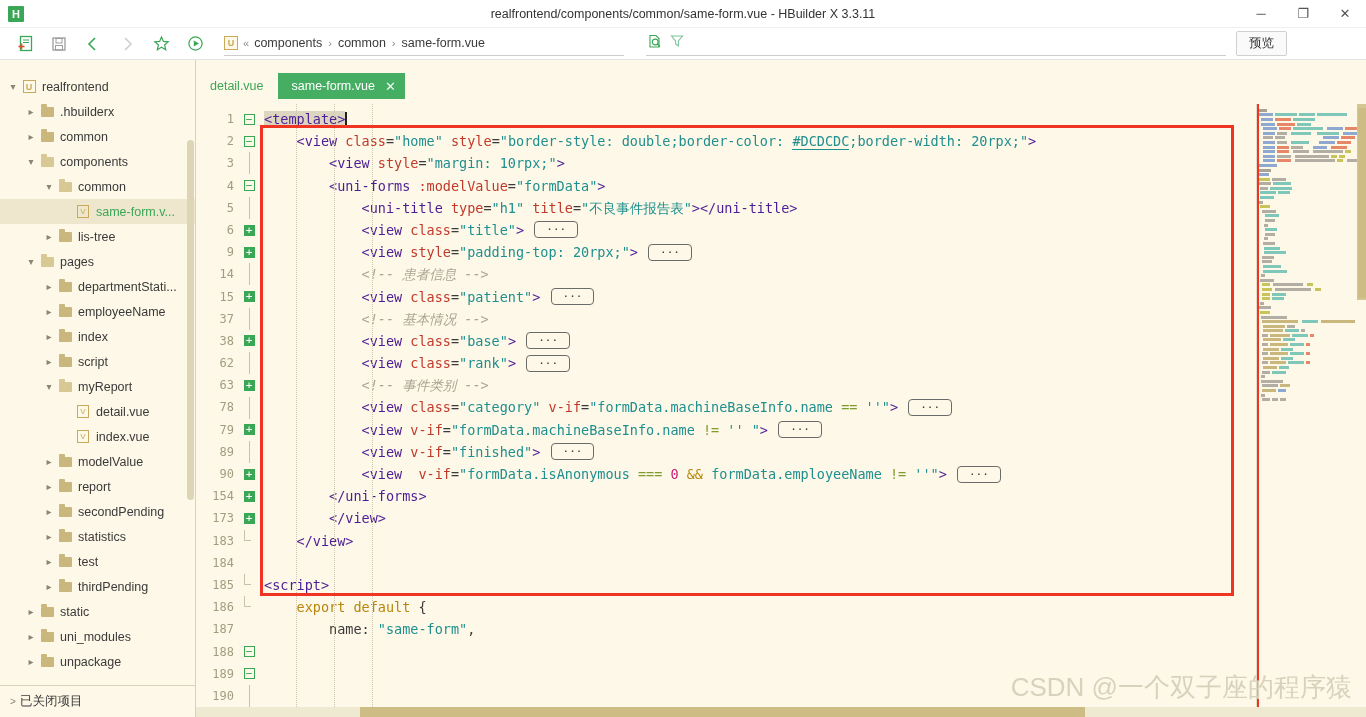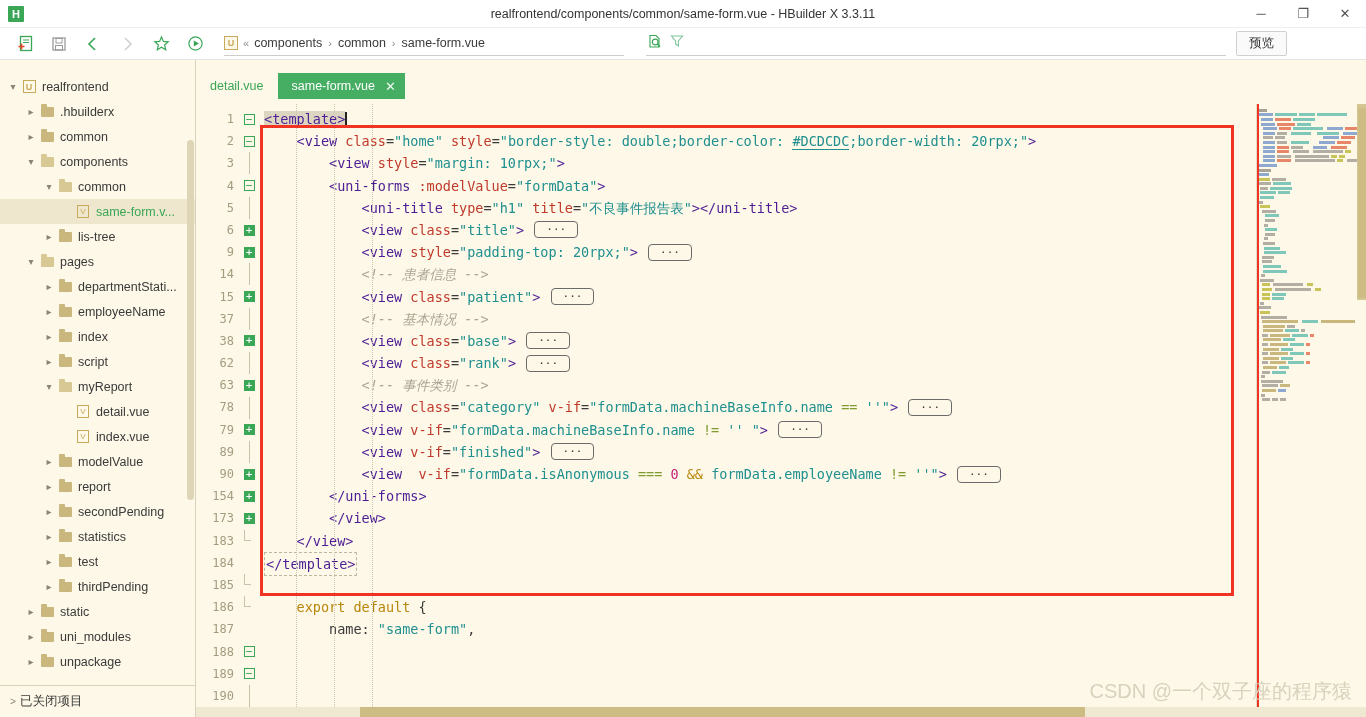--- a/index.html
+++ b/index.html
@@ -288,21 +288,21 @@
   .h-scroll {
     position: absolute; left: 0; bottom: 0; height: 10px;
     background: #cdbd84;
   }
   .h-scroll-track {
     position: absolute; left: 0; right: 0; bottom: 0; height: 10px;
     background: #f0e9d2;
   }
   .watermark {
     position: absolute; right: 14px; bottom: 12px;
-    font-size: 20px; color: #d8d2bd; white-space: nowrap;
+    font-size: 26px; color: #d8d2bd; white-space: nowrap;
     z-index: 25; pointer-events: none;
     font-family: "Liberation Sans", sans-serif;
   }
 </style>
 </head>
 <body>
 
 <div class="titlebar">
   <div class="app-logo">H</div>
   <div class="win-title">realfrontend/components/common/same-form.vue - HBuilder X 3.3.11</div>
@@ -696,22 +696,22 @@
           <div class="cline"><span class="tk-tag">            &lt;view </span><span class="tk-attr">class</span><span class="tk-plain">=</span><span class="tk-str">"base"</span><span class="tk-tag">&gt; </span><span class="fold-chip">···</span></div>
           <div class="cline"><span class="tk-tag">            &lt;view </span><span class="tk-attr">class</span><span class="tk-plain">=</span><span class="tk-str">"rank"</span><span class="tk-tag">&gt; </span><span class="fold-chip">···</span></div>
           <div class="cline"><span class="tk-cm">            &lt;!-- 事件类别 --&gt;</span></div>
           <div class="cline"><span class="tk-tag">            &lt;view </span><span class="tk-attr">class</span><span class="tk-plain">=</span><span class="tk-str">"category"</span><span class="tk-plain"> </span><span class="tk-attr">v-if</span><span class="tk-plain">=</span><span class="tk-str">"formData.machineBaseInfo.name </span><span class="tk-op">==</span><span class="tk-plain"> </span><span class="tk-str">''"</span><span class="tk-tag">&gt; </span><span class="fold-chip">···</span></div>
           <div class="cline"><span class="tk-tag">            &lt;view </span><span class="tk-attr">v-if</span><span class="tk-plain">=</span><span class="tk-str">"formData.machineBaseInfo.name </span><span class="tk-op">!=</span><span class="tk-plain"> </span><span class="tk-str">'' "</span><span class="tk-tag">&gt; </span><span class="fold-chip">···</span></div>
           <div class="cline"><span class="tk-tag">            &lt;view </span><span class="tk-attr">v-if</span><span class="tk-plain">=</span><span class="tk-str">"finished"</span><span class="tk-tag">&gt; </span><span class="fold-chip">···</span></div>
           <div class="cline"><span class="tk-tag">            &lt;view  </span><span class="tk-attr">v-if</span><span class="tk-plain">=</span><span class="tk-str">"formData.isAnonymous </span><span class="tk-op">===</span><span class="tk-plain"> </span><span class="tk-num">0</span><span class="tk-plain"> </span><span class="tk-kw">&amp;&amp;</span><span class="tk-plain"> </span><span class="tk-str">formData.employeeName </span><span class="tk-op">!=</span><span class="tk-plain"> </span><span class="tk-str">''"</span><span class="tk-tag">&gt; </span><span class="fold-chip">···</span></div>
           <div class="cline"><span class="tk-tag">        &lt;/uni-forms&gt;</span></div>
           <div class="cline"><span class="tk-tag">        &lt;/view&gt;</span></div>
           <div class="cline"><span class="tk-tag">    &lt;/view&gt;</span></div>
-          <div class="cline"><span class="tk-tag tpl-box2">&lt;/template&gt;</span></div>
           <div class="cline"></div>
+          <div class="cline"><span class="tk-tag">&lt;script&gt;</span></div>
           <div class="cline"><span class="tk-kw">    export </span><span class="tk-kw">default</span><span class="tk-plain"> {</span></div>
           <div class="cline"><span class="tk-plain">        name</span><span class="tk-plain">: </span><span class="tk-str">"same-form"</span><span class="tk-plain">,</span></div>
         </div>
       <div class="minimap" id="minimap">
         <div class="mm-cursor"></div>
         <div class="mm-viewport" id="mm-viewport" style="top: 0px; height: 196px;"></div>
       <div class="mm-row">
             <div class="mm-seg" style="margin-left: 0px; width: 10px; background: rgb(169, 162, 151);"></div>
           </div>
           <div class="mm-row">

